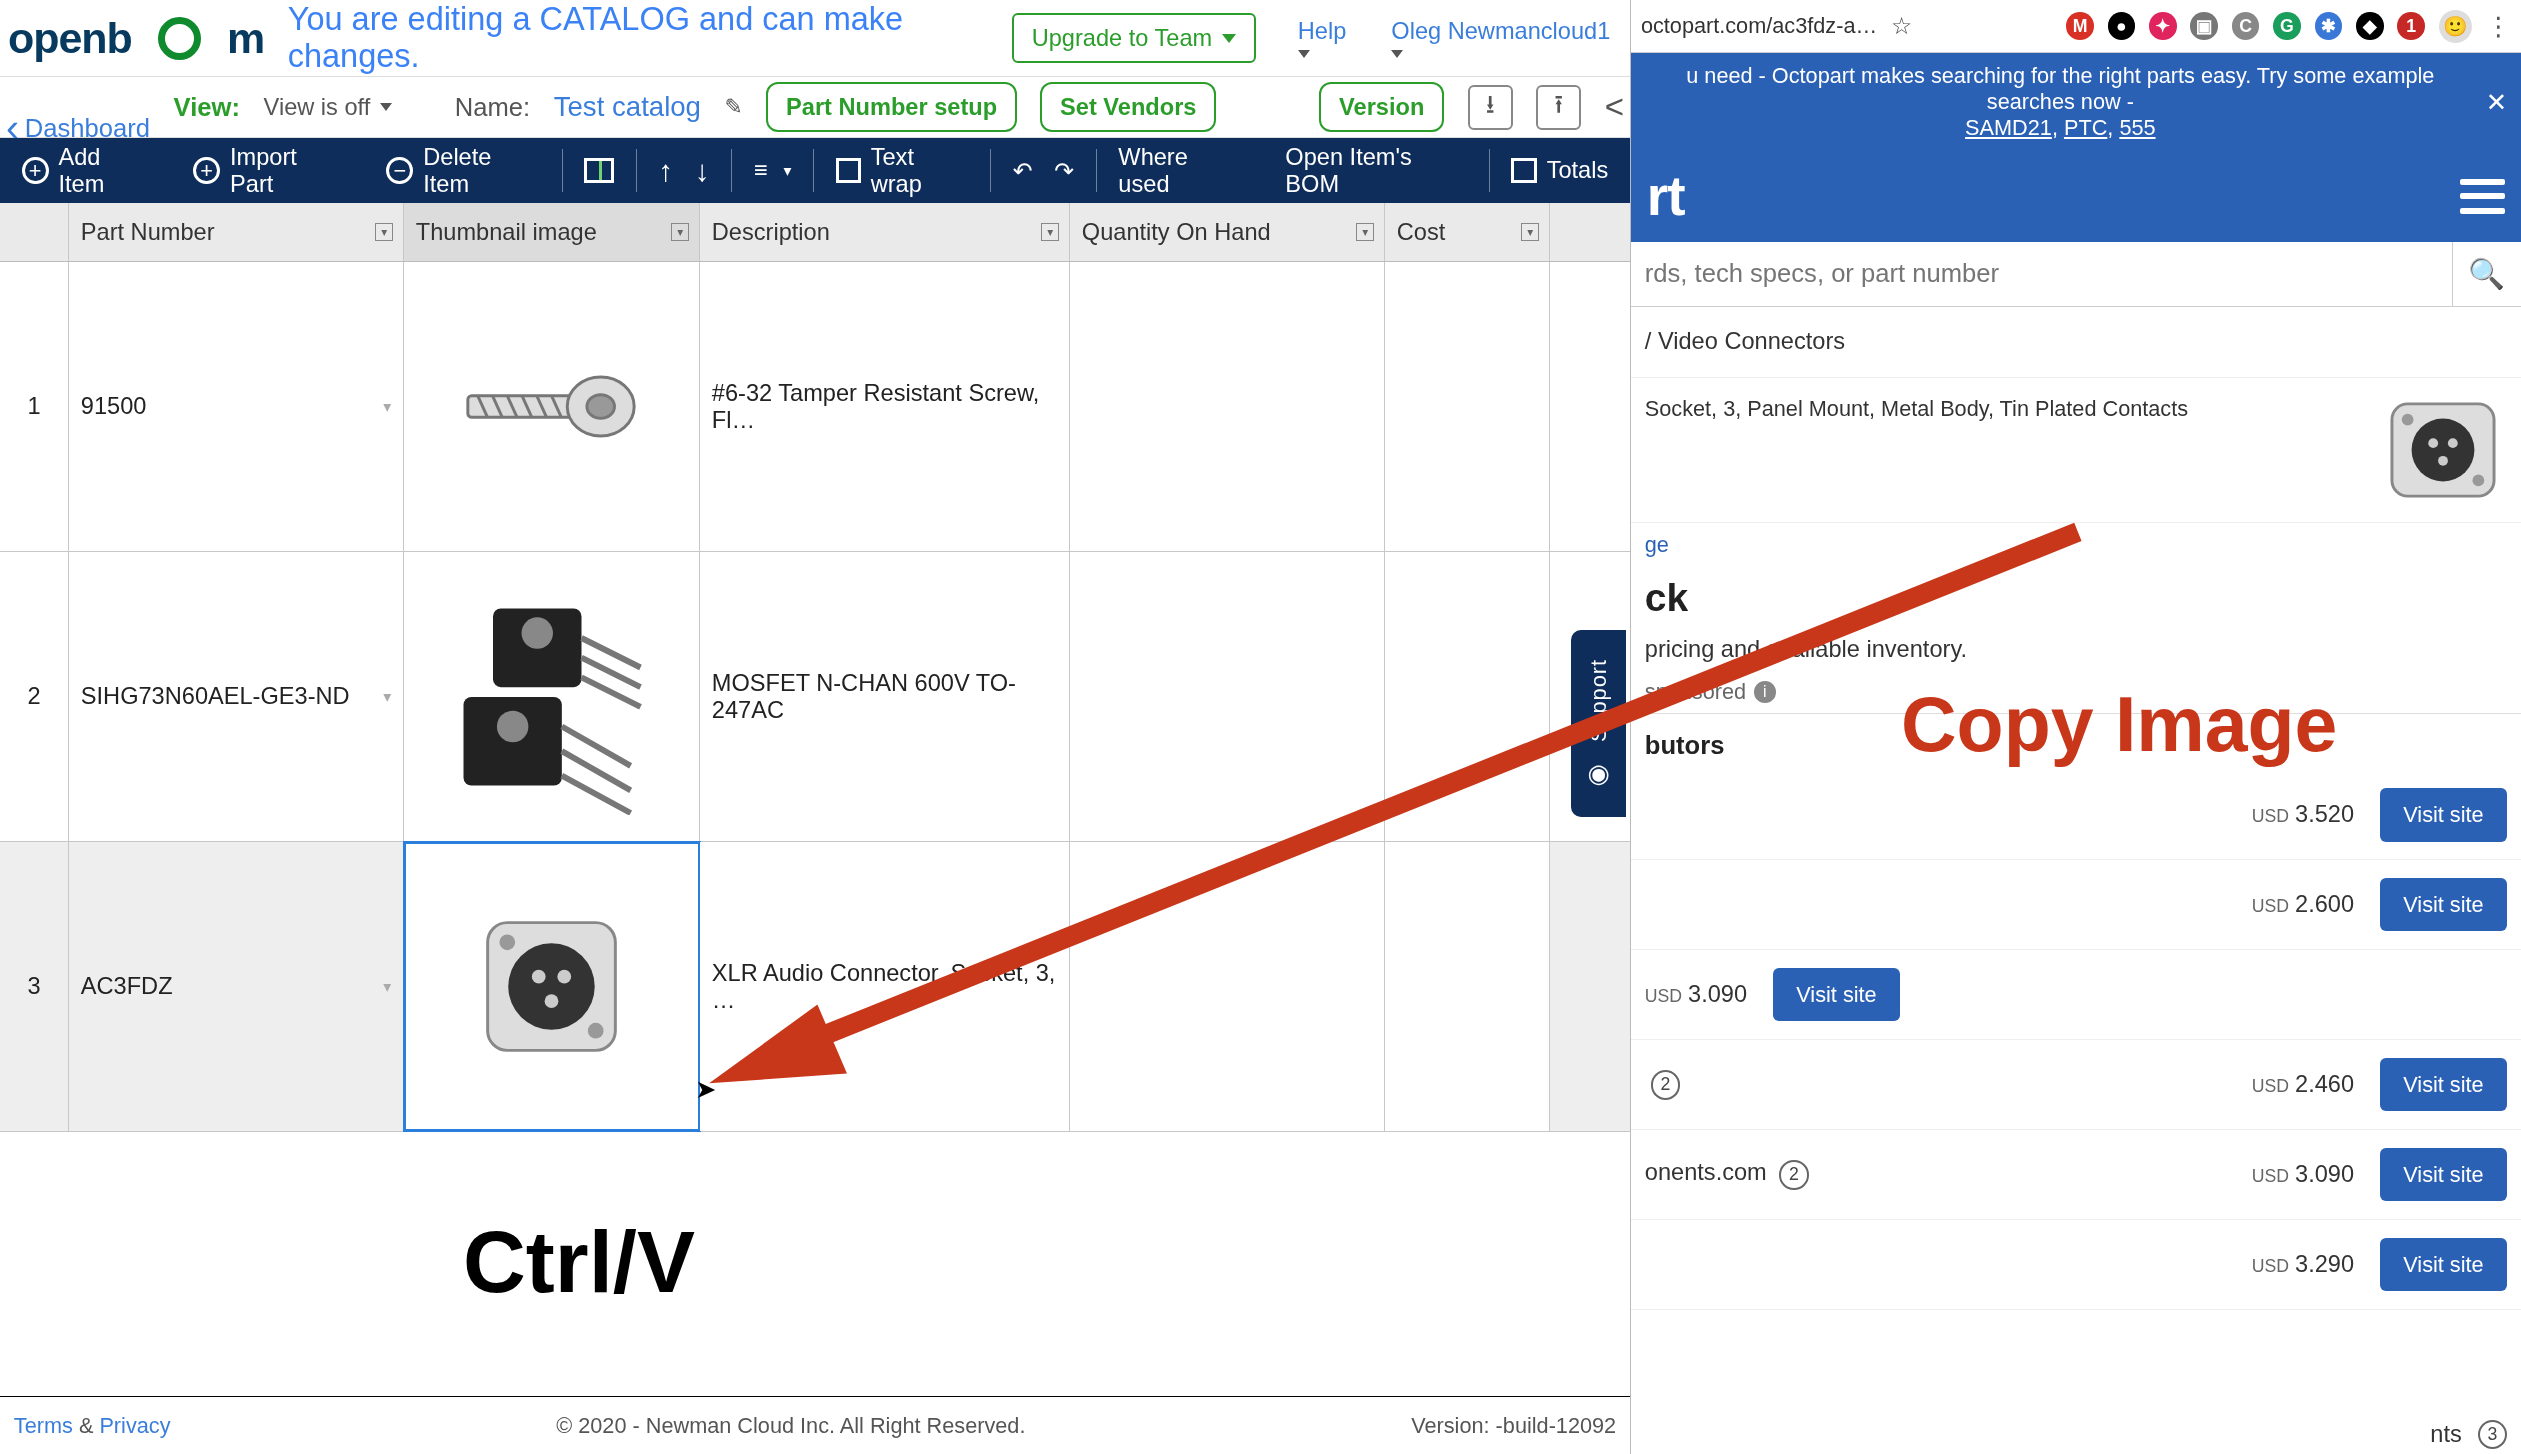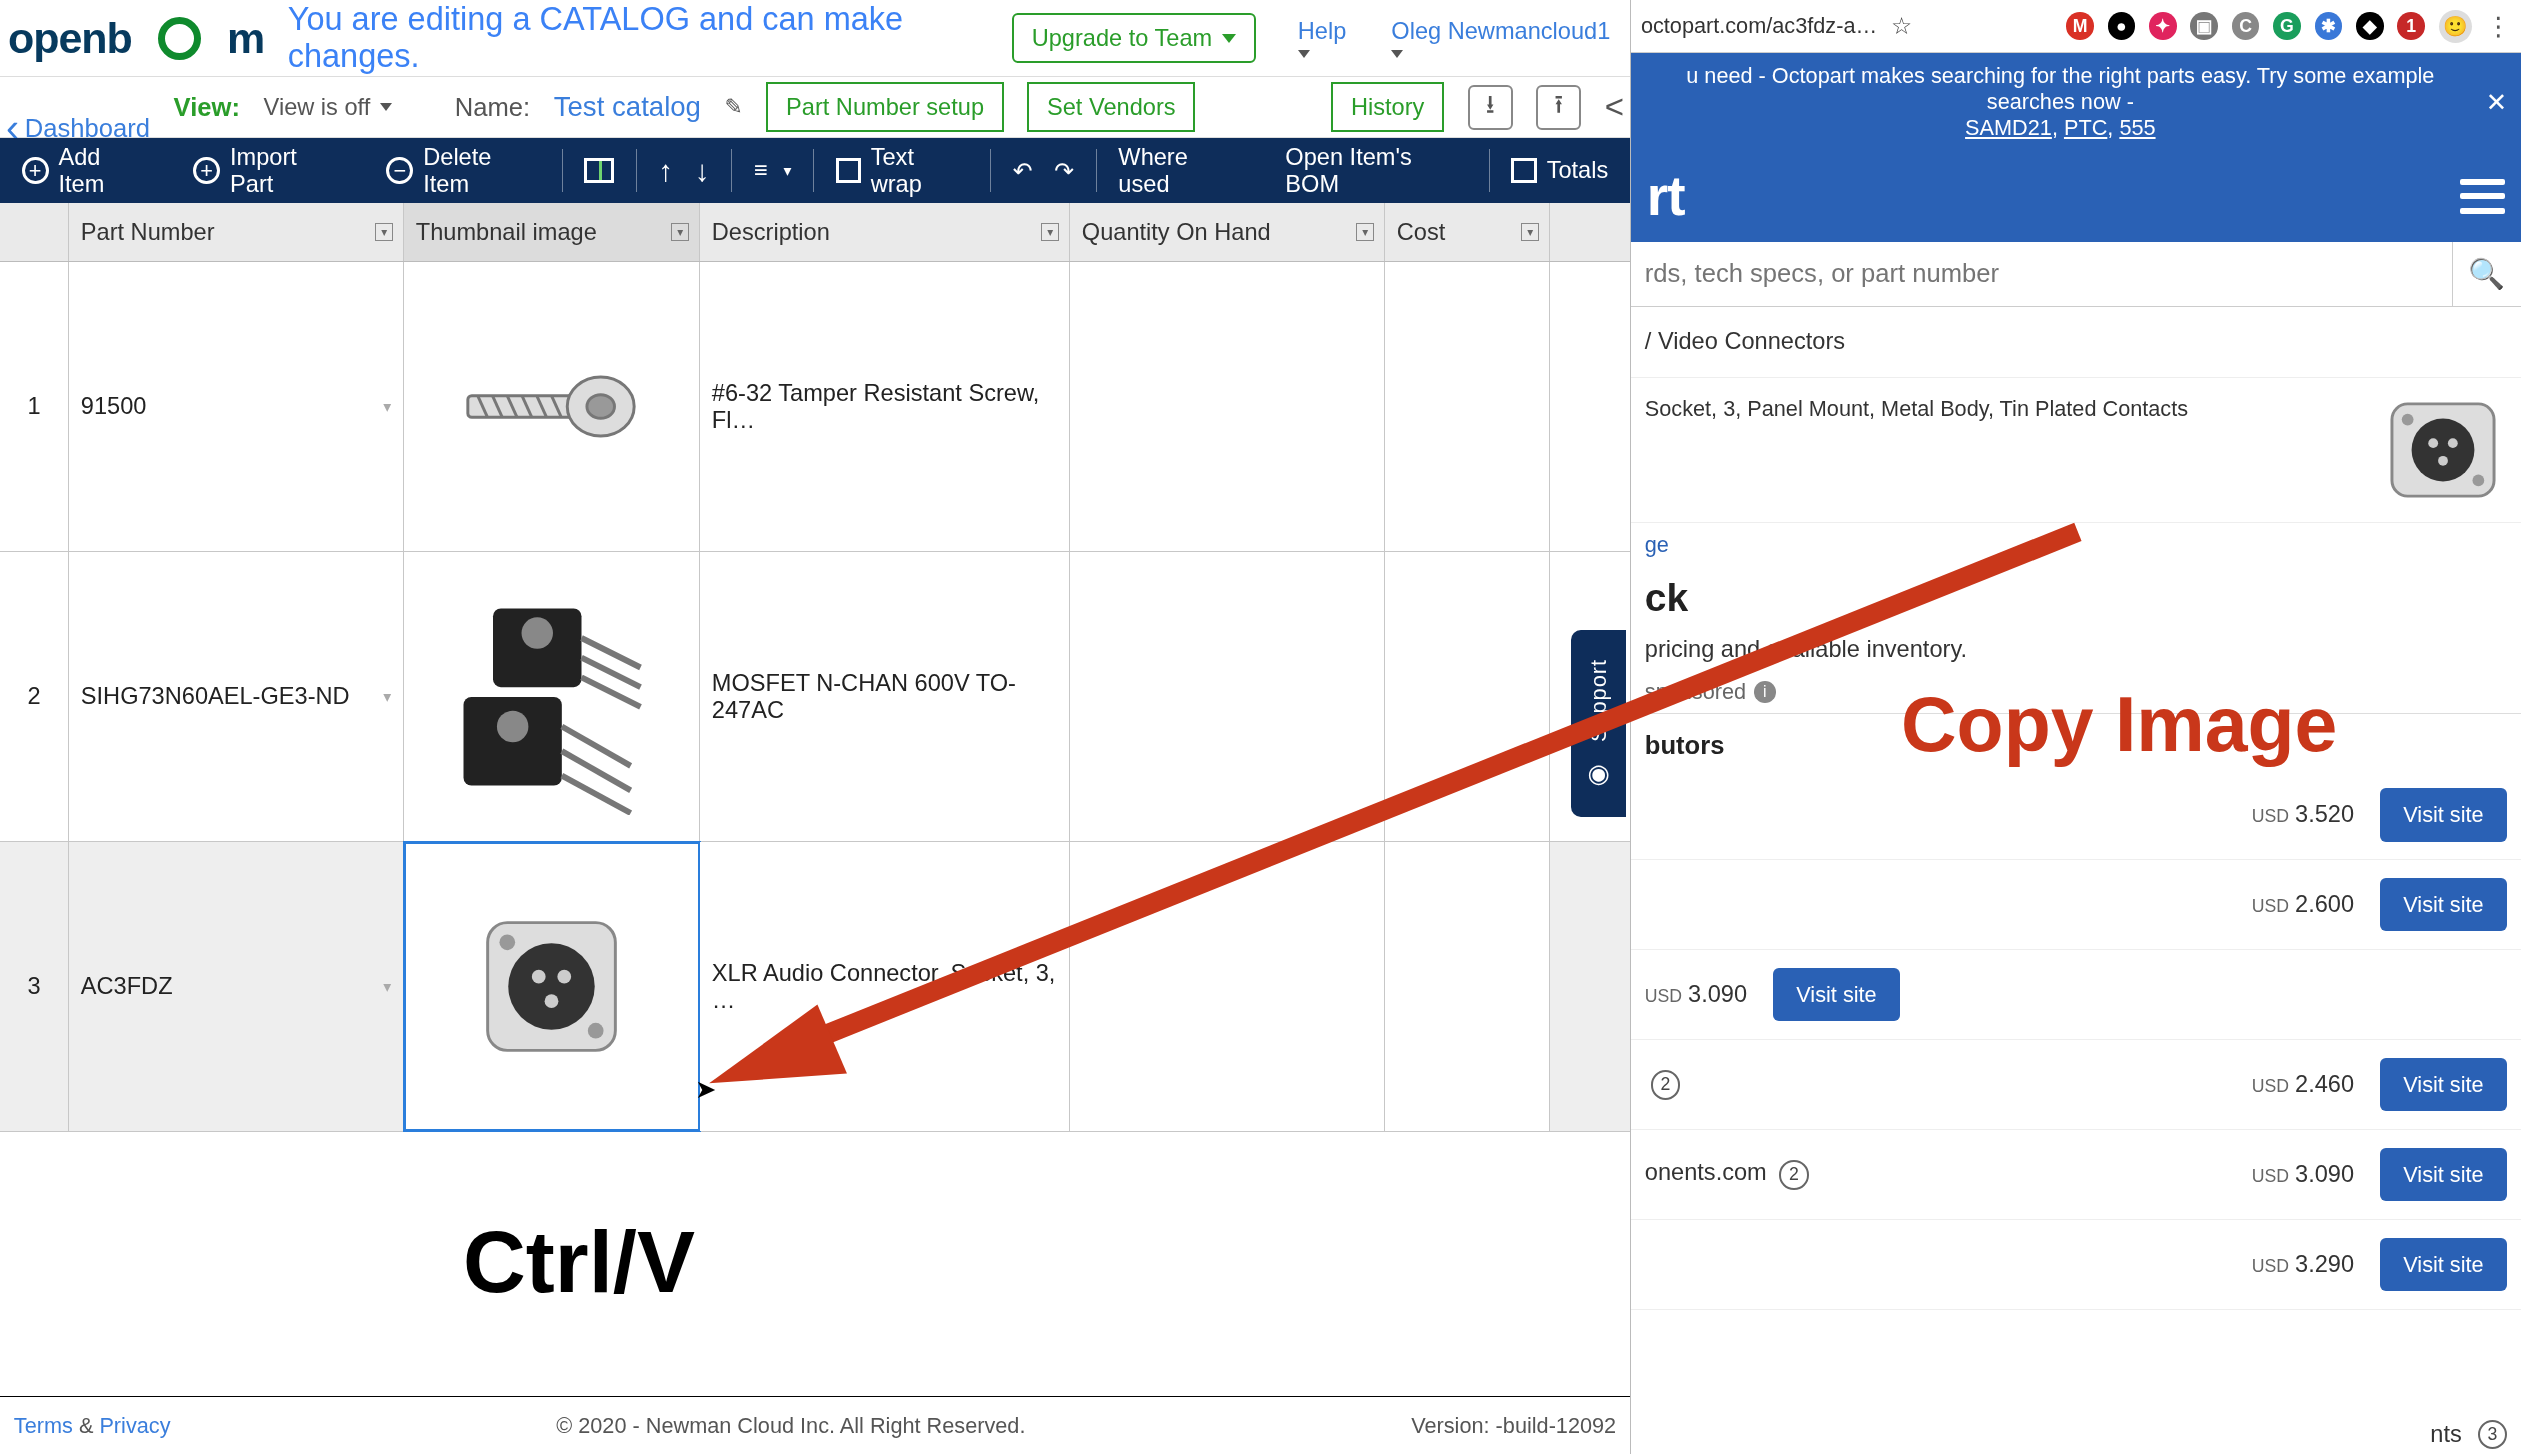--- a/index.html
+++ b/index.html
@@ -21,21 +21,21 @@
 
   .row2 { display: flex; align-items: center; height: 61px; padding: 0 5.9px; gap: 23.6px; background: #fff; border-bottom: 1px solid #ddd; }
   .back-dash { color: #3a7edc; font-size: 25.6px; display: flex; align-items: center; cursor: pointer; margin-top: 42px; }
   .back-dash::before { content: "‹"; font-size: 39px; margin-right: 5.9px; color: #3a7edc; }
   .view-label { color: #2a9d2a; font-size: 25.6px; font-weight: 600; }
   .view-value { color: #555; font-size: 23.6px; display: flex; align-items: center; gap: 9.9px; cursor: pointer; }
   .view-value .tri { width: 0; height: 0; border-left: 6.9px solid transparent; border-right: 6.9px solid transparent; border-top: 8.9px solid #555; }
   .name-label { color: #555; font-size: 25.6px; margin-left: 39px; }
   .name-value { color: #3a7edc; font-size: 27.6px; }
   .pencil-icon { color: #555; font-size: 21.7px; cursor: pointer; }
-  .green-btn { border: 2px solid #2a9d2a; color: #2a9d2a; background: #fff; font-size: 23.6px; padding: 9.9px 17.7px; border-radius: 0; cursor: pointer; }
+  .green-btn { border: 2px solid #2a9d2a; color: #2a9d2a; background: #fff; font-size: 23.6px; padding: 9.9px 17.7px; border-radius: 12px; cursor: pointer; font-weight: bold; }
   .row2 .spacer { flex: 1; }
   .icon-box { width: 45px; height: 45px; border: 2px solid #888; border-radius: 5.9px; display: flex; align-items: center; justify-content: center; cursor: pointer; color: #555; font-size: 25.6px; }
 
   .toolbar { display: flex; align-items: center; height: 65px; background: #0e2d5a; color: #fff; font-size: 23.6px; }
   .tb-btn { display: flex; align-items: center; gap: 9.9px; padding: 0 21.7px; height: 100%; cursor: pointer; }
   .tb-sep { width: 1px; height: 43px; background: rgba(255,255,255,.4); }
   .plus-circle { width: 27.6px; height: 27.6px; border: 3px solid #fff; border-radius: 50%; display: flex; align-items: center; justify-content: center; font-size: 21.7px; line-height: 1; }
   .minus-circle { width: 27.6px; height: 27.6px; border: 3px solid #fff; border-radius: 50%; display: flex; align-items: center; justify-content: center; font-size: 21.7px; line-height: 1; }
   .tb-square { width: 25.6px; height: 25.6px; border: 3px solid #fff; }
   .tb-arrow { font-size: 29.6px; }
@@ -162,21 +162,21 @@
       <div class="view-value">
         <span>View is off</span>
         <span class="tri"></span>
       </div>
       <span class="name-label">Name:</span>
       <span class="name-value">Test catalog</span>
       <span class="pencil-icon">✎</span>
       <button class="green-btn">Part Number setup</button>
       <button class="green-btn">Set Vendors</button>
       <div class="spacer"></div>
-      <button class="green-btn">History</button>
+      <button class="green-btn">Version</button>
       <div class="icon-box">⭳</div>
       <div class="icon-box">⭱</div>
       <div style="font-size:33px;color:#555;cursor:pointer">&lt;</div>
     </div>
 
     <div class="toolbar">
       <div class="tb-btn">
         <span class="plus-circle">+</span>
         <span>Add Item</span>
       </div>

